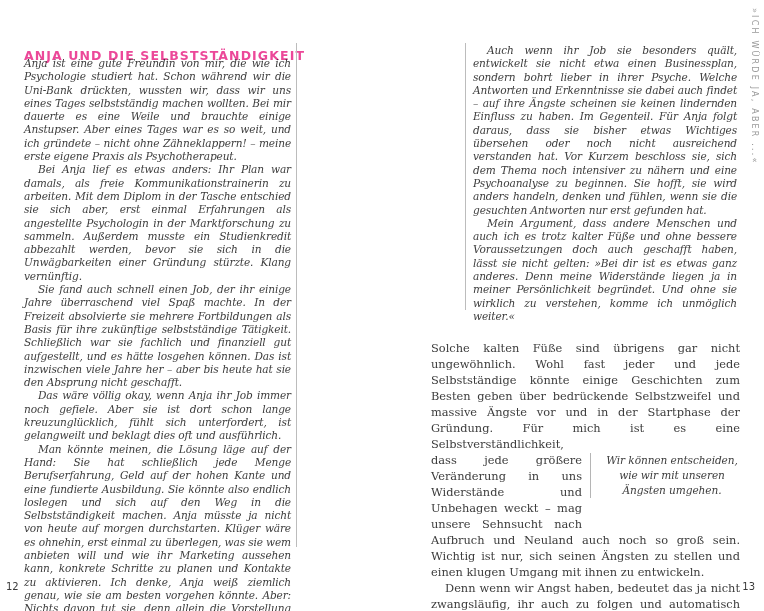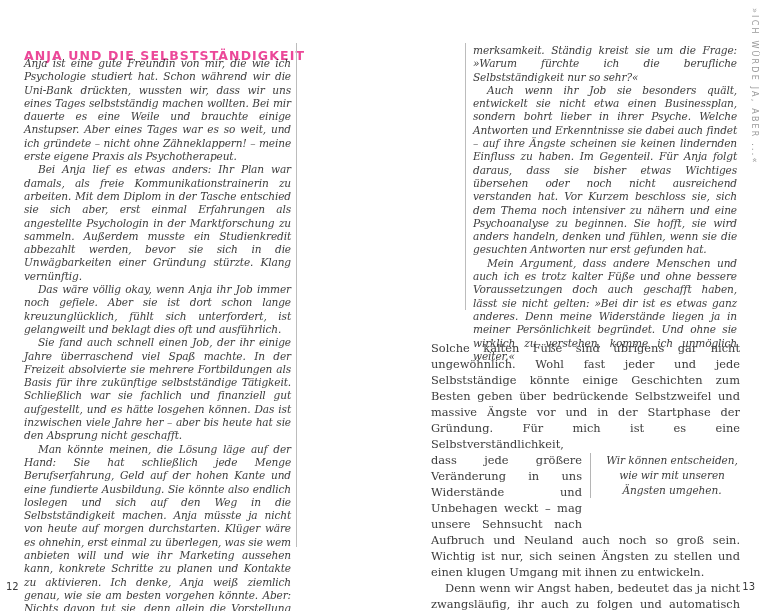--- a/index.html
+++ b/index.html
@@ -70,34 +70,33 @@
   .pagenum-right { right: 9px; margin-left: 38px; }
 </style>
 </head>
 <body>
 
 <h1 class="heading">ANJA UND DIE SELBSTSTÄNDIGKEIT</h1>
 
 <div class="story story-left">
   <p>Anja ist eine gute Freundin von mir, die wie ich Psychologie studiert hat. Schon während wir die Uni-Bank drückten, wussten wir, dass wir uns eines Tages selbstständig machen wollten. Bei mir dauerte es eine Weile und brauchte einige Anstupser. Aber eines Tages war es so weit, und ich gründete – nicht ohne Zähneklappern! – meine erste eigene Praxis als Psychotherapeut.</p>
   <p class="indent">Bei Anja lief es etwas anders: Ihr Plan war damals, als freie Kommunikationstrainerin zu arbeiten. Mit dem Diplom in der Tasche entschied sie sich aber, erst einmal Erfahrungen als angestellte Psychologin in der Marktforschung zu sammeln. Außerdem musste ein Studienkredit abbezahlt werden, bevor sie sich in die Unwägbarkeiten einer Gründung stürzte. Klang vernünftig.</p>
+  <p class="indent">Sie fand auch schnell einen Job, der ihr einige Jahre überraschend viel Spaß machte. In der Freizeit absolvierte sie mehrere Fortbildungen als Basis für ihre zukünftige selbstständige Tätigkeit. Schließlich war sie fachlich und finanziell gut aufgestellt, und es hätte losgehen können. Das ist inzwischen viele Jahre her – aber bis heute hat sie den Absprung nicht geschafft.</p>
   <p class="indent">Das wäre völlig okay, wenn Anja ihr Job immer noch gefiele. Aber sie ist dort schon lange kreuzunglücklich, fühlt sich unterfordert, ist gelangweilt und beklagt dies oft und ausführlich.</p>
-  <p class="indent">Sie fand auch schnell einen Job, der ihr einige Jahre überraschend viel Spaß machte. In der Freizeit absolvierte sie mehrere Fortbildungen als Basis für ihre zukünftige selbstständige Tätigkeit. Schließlich war sie fachlich und finanziell gut aufgestellt, und es hätte losgehen können. Das ist inzwischen viele Jahre her – aber bis heute hat sie den Absprung nicht geschafft.</p>
   <p class="indent">Man könnte meinen, die Lösung läge auf der Hand: Sie hat schließlich jede Menge Berufserfahrung, Geld auf der hohen Kante und eine fundierte Ausbildung. Sie könnte also endlich loslegen und sich auf den Weg in die Selbstständigkeit machen. Anja müsste ja nicht von heute auf morgen durchstarten. Klüger wäre es ohnehin, erst einmal zu überlegen, was sie wem anbieten will und wie ihr Marketing aussehen kann, konkrete Schritte zu planen und Kontakte zu aktivieren. Ich denke, Anja weiß ziemlich genau, wie sie am besten vorgehen könnte. Aber: Nichts davon tut sie, denn allein die Vorstellung macht ihr Angst.</p>
 
 </div>
 
 <div class="rule rule-left"></div>
 
 <div class="pagenum pagenum-left">12</div>
 
 <div class="rule rule-right"></div>
 
 <div class="story story-right">
-  <p>merksamkeit. Ständig kreist sie um die Frage: »Warum fürchte ich die berufliche Selbstständigkeit nur so sehr?«</p>
   <p class="indent">Auch wenn ihr Job sie besonders quält, entwickelt sie nicht etwa einen Businessplan, sondern bohrt lieber in ihrer Psyche. Welche Antworten und Erkenntnisse sie dabei auch findet – auf ihre Ängste scheinen sie keinen lindernden Einfluss zu haben. Im Gegenteil. Für Anja folgt daraus, dass sie bisher etwas Wichtiges übersehen oder noch nicht ausreichend verstanden hat. Vor Kurzem beschloss sie, sich dem Thema noch intensiver zu nähern und eine Psychoanalyse zu beginnen. Sie hofft, sie wird anders handeln, denken und fühlen, wenn sie die gesuchten Antworten nur erst gefunden hat.</p>
   <p class="indent">Mein Argument, dass andere Menschen und auch ich es trotz kalter Füße und ohne bessere Voraussetzungen doch auch geschafft haben, lässt sie nicht gelten: »Bei dir ist es etwas ganz anderes. Denn meine Widerstände liegen ja in meiner Persönlichkeit begründet. Und ohne sie wirklich zu verstehen, komme ich unmöglich weiter.«</p>
 </div>
 
 <div class="commentary">
   <p><span>Solche kalten Füße sind übrigens gar nicht ungewöhnlich. Wohl fast jeder und jede Selbstständige könnte einige Geschichten zum Besten geben über bedrückende Selbstzweifel und massive Ängste vor und in der Startphase der Gründung. Für mich ist es</span>
     <span class="pullquote"><span class="pq-text">Wir können entscheiden, wie wir mit unseren Ängsten umgehen.</span></span>
     <span>eine Selbstverständlichkeit, dass jede größere Veränderung in uns Widerstände und Unbehagen weckt – mag unsere Sehnsucht nach Aufbruch und Neuland auch noch so groß sein. Wichtig ist nur, sich seinen Ängsten zu stellen und einen klugen Umgang mit ihnen zu entwickeln.</span></p>
   <p class="indent">Denn wenn wir Angst haben, bedeutet das ja nicht zwangsläufig, ihr auch zu folgen und automatisch das Steuer zu überlassen. Natürlich nicht!</p>
 </div>

